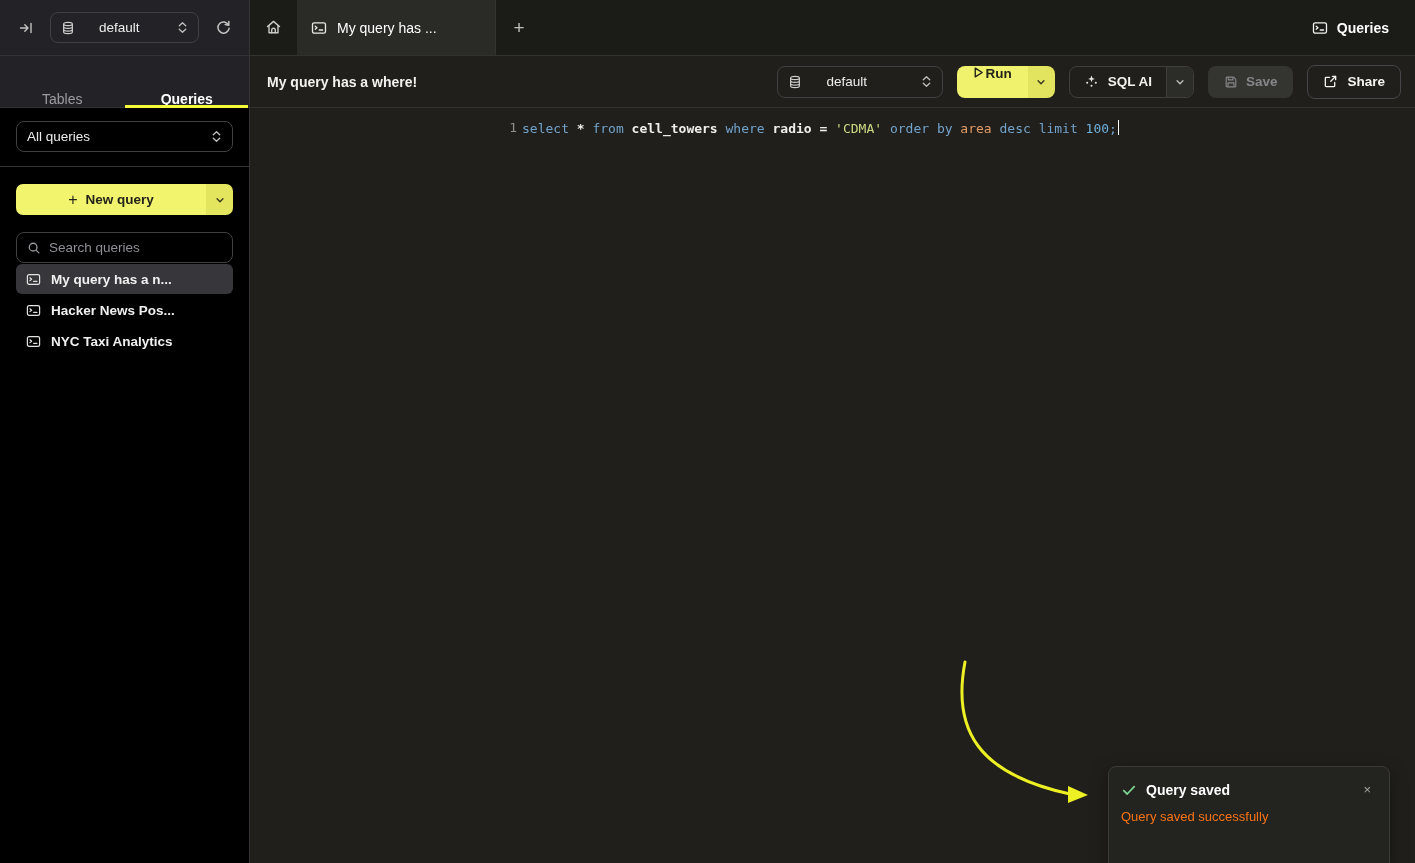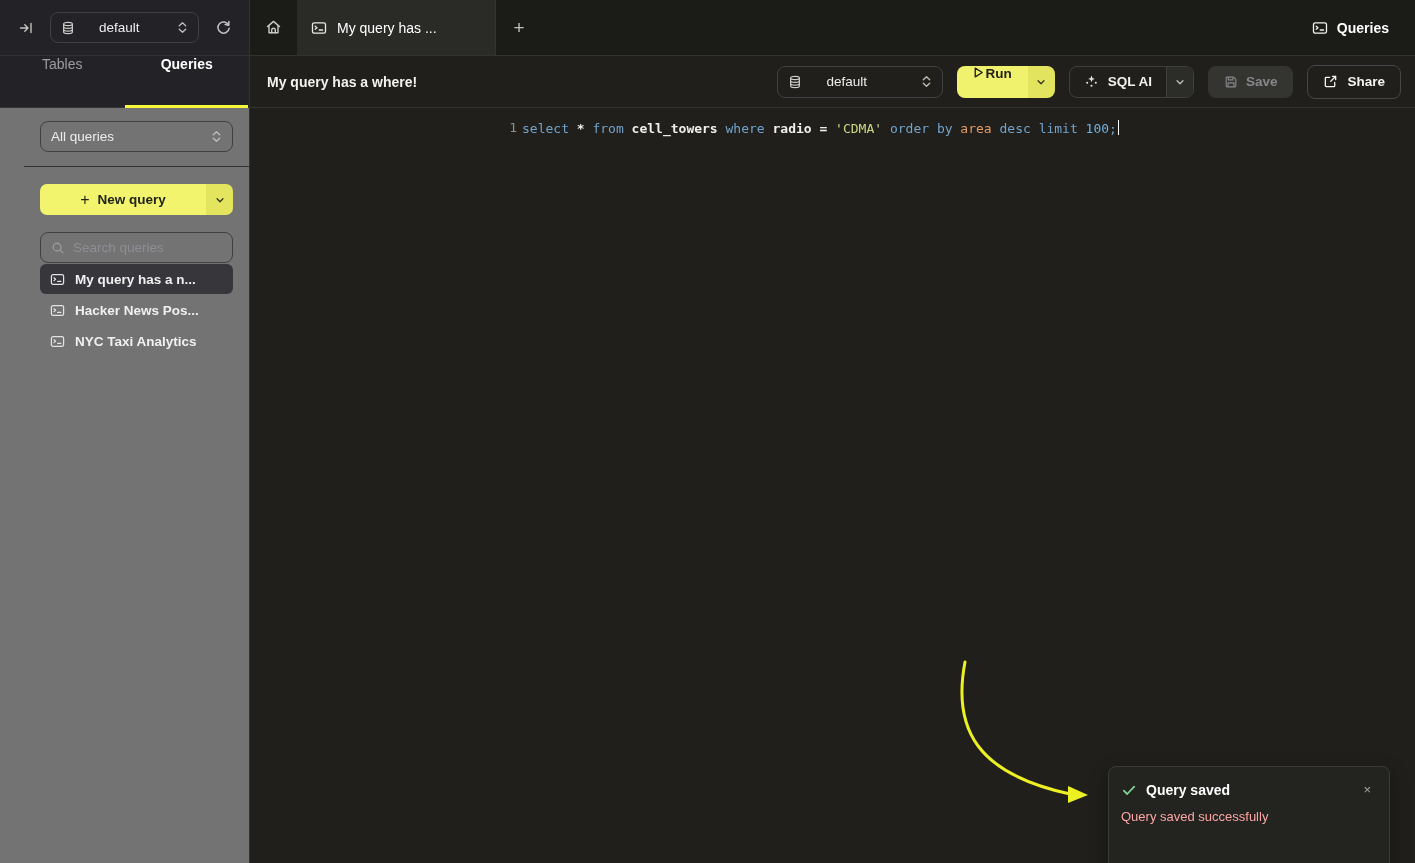--- a/index.html
+++ b/index.html
@@ -9,24 +9,24 @@
   .app { display:grid; width:1415px; height:863px;
     grid-template-columns:250px 1165px; grid-template-rows:56px 52px 1fr; }
 
   
   .sb-header { grid-column:1; grid-row:1; background:#232327;
     border-right:1px solid #333336; border-bottom:1px solid #333336;
     display:flex; align-items:center; padding:0 12px; gap:10px; }
   .sb-tabs { grid-column:1; grid-row:2; background:#232327;
     border-right:1px solid #333336; border-bottom:1px solid #333336;
     display:flex; align-items:stretch; }
-  .sb-body { grid-column:1; grid-row:3; background:#737373;
-    border-right:1px solid #333336; display:flex; flex-direction:column;padding-left:24px; }
-
-  .sb-tab { flex:1; display:flex; align-items:flex-start; justify-content:center;
+  .sb-body { grid-column:1; grid-row:3; background:#000000;
+    border-right:1px solid #333336; display:flex; flex-direction:column; }
+
+  .sb-tab { flex:1; display:flex; align-items:flex-end; justify-content:center;
     font-size:14px; color:#9b9ba0; cursor:pointer; position:relative; }
   .sb-tab.active { color:#fff; font-weight:700; }
   .sb-tab.active::after { content:""; position:absolute; left:0; right:1px; bottom:-1px;
     height:3px; background:#f6f93b; }
 
   .icon-btn { background:none; border:none; color:#c3c3c1; display:flex;
     align-items:center; justify-content:center; width:28px; height:28px; cursor:pointer; }
 
   .select-box { display:flex; align-items:center; gap:24px; height:31px;
     border:1px solid #404044; border-radius:8px; padding:0 10px;
@@ -115,21 +115,21 @@
     pointer-events:none; }
 
   
   .toast { position:absolute; left:858px; top:658px; width:282px; height:108px;
     background:#232320; border:1px solid #3b3b36; border-radius:8px;
     box-shadow:0 6px 18px rgba(0,0,0,.35); padding:14px 12px 12px; }
   .toast-head { display:flex; align-items:center; gap:9px; }
   .toast-title { color:#fff; font-size:14px; font-weight:700; flex:1; }
   .toast-close { color:#a6a6a2; cursor:pointer; font-size:13px; line-height:1;
     padding:2px 6px; }
-  .toast-msg { margin-top:11px; color:#fca5a5; font-size:13px; }
+  .toast-msg { margin-top:11px; color:#f97316; font-size:13px; }
 
   svg { display:block; }
 </style>
 </head>
 <body>
 
 <div class="app">
 
   <div class="sb-header">
     <span class="icon-btn">

